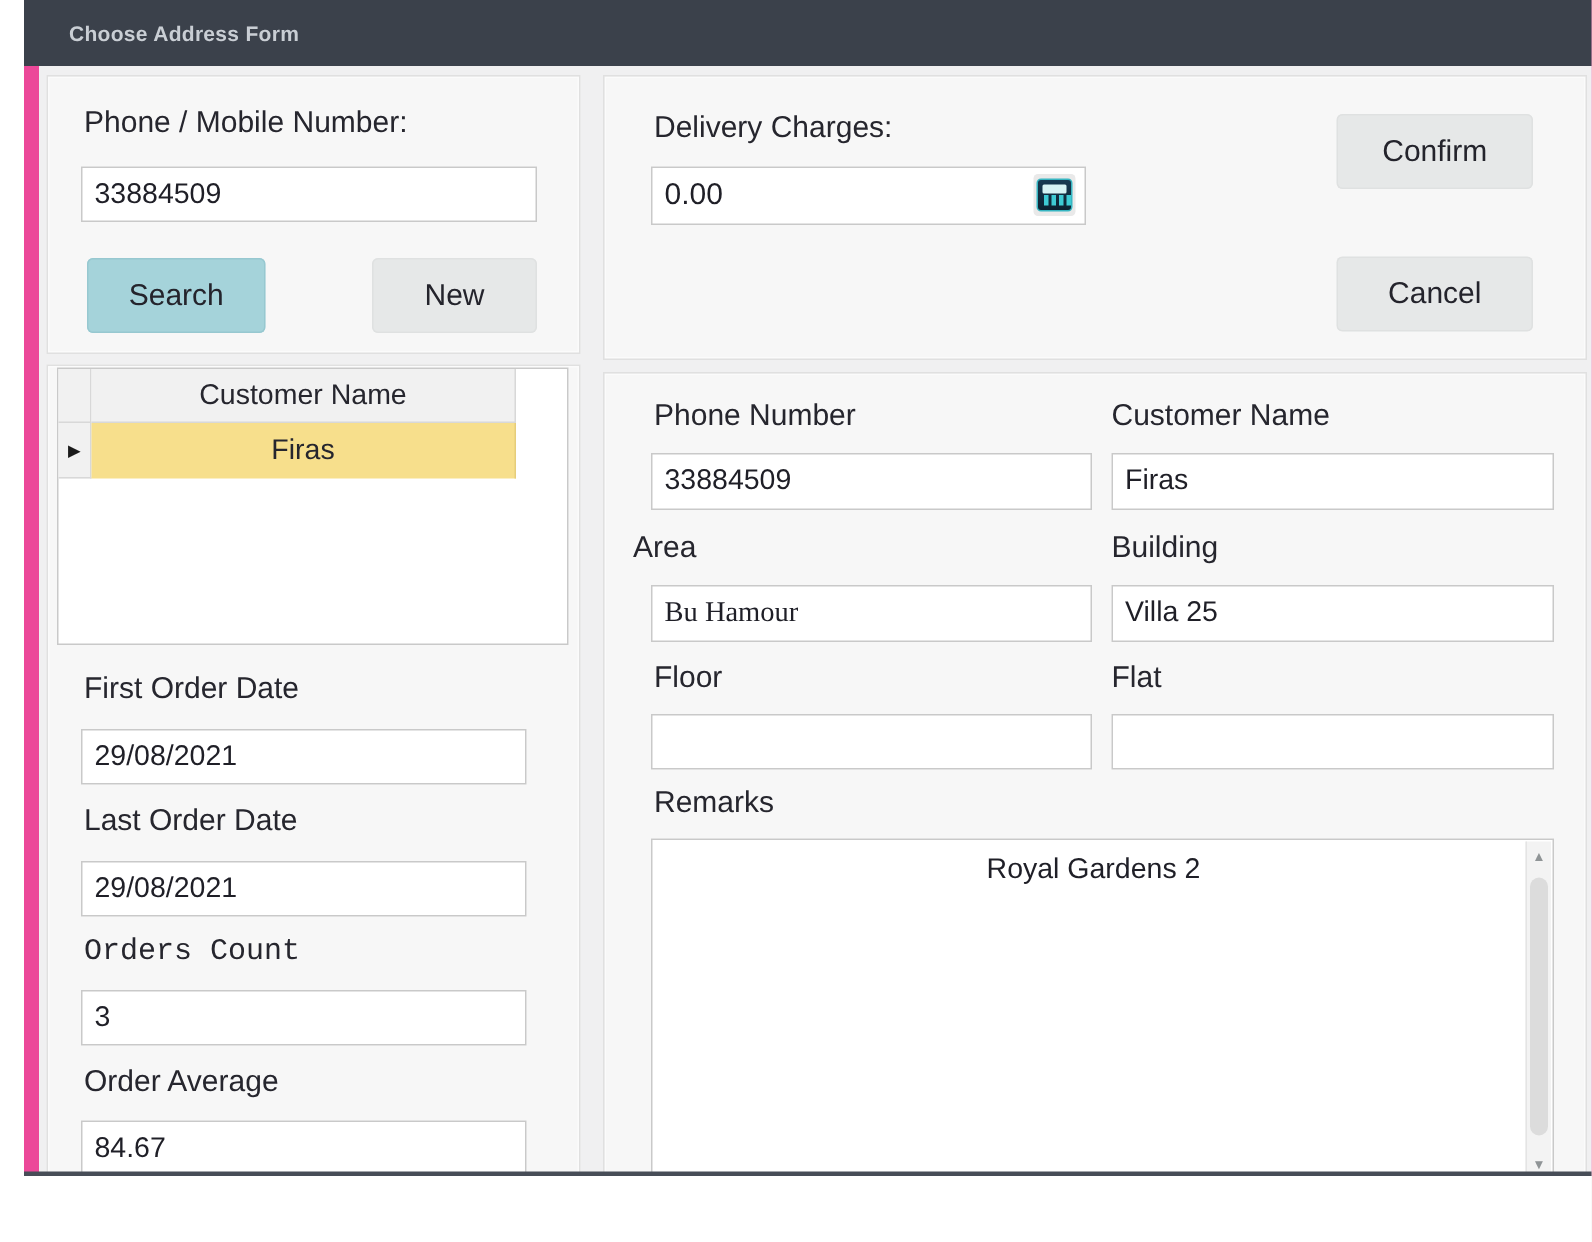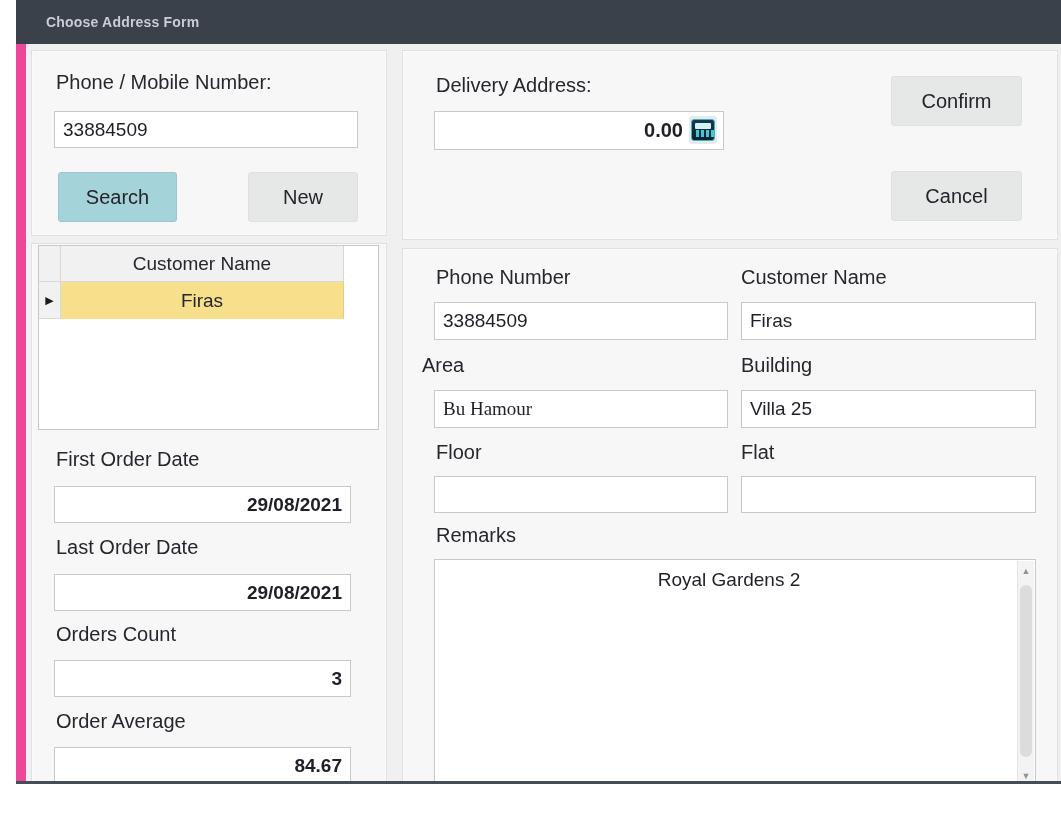--- a/index.html
+++ b/index.html
@@ -26,21 +26,21 @@
     position:absolute; background:#f7f7f7;
     border:1px solid #e0e0e0; box-shadow:inset 0 0 0 1px #fbfbfb;
   }
   .lbl { position:absolute; color:#26262e; font-size:20px; white-space:nowrap; }
 
   .field {
     position:absolute; background:#ffffff; border:1px solid #c9c9c9;
     font-family:"Liberation Sans", sans-serif;
     font-size:19px; color:#1f1f27; padding:0 8px; outline:none;
   }
-  .field.center { text-align:right;font-weight:bold; }
+  .field.center { text-align:left; }
 
   .btn {
     position:absolute; border:none; border-radius:4px;
     background:#e6e8e8; color:#24242c; font-size:20px;
     font-family:"Liberation Sans", sans-serif; cursor:default;
     box-shadow:0 0 0 1px #dfe1e1 inset;
   }
   .btn.teal { background:#a5d3da; box-shadow:0 0 0 1px #97c8d0 inset; }
 
   
@@ -148,27 +148,27 @@
         <div class="row-cell">Firas</div>
       </div>
     </div>
 
     <span class="lbl" style="left:30px; top:404px;">First Order Date</span>
     <input class="field center" style="left: 28px; top: 442px; width: 297px; height: 37px;" value="29/08/2021">
 
     <span class="lbl" style="left:30px; top:492px;">Last Order Date</span>
     <input class="field center" style="left: 28px; top: 530px; width: 297px; height: 37px;" value="29/08/2021">
 
-    <span class="lbl" style="left:30px; top:579px;">Orders Count</span>
+    <span class="lbl" style="left:30px; top:579px;font-family:Liberation Mono, monospace;">Orders Count</span>
     <input class="field center" style="left: 28px; top: 616px; width: 297px; height: 37px;" value="3">
 
     <span class="lbl" style="left:30px; top:666px;">Order Average</span>
     <input class="field center" style="left: 28px; top: 703px; width: 297px; height: 37px;" value="84.67">
 
-    <span class="lbl" style="left:410px; top:30px;">Delivery Address:</span>
+    <span class="lbl" style="left:410px; top:30px;">Delivery Charges:</span>
     <div style="position:absolute; left:408px; top:67px; width:290px; height:39px;">
       <input class="field center" style="left: 0px; top: 0px; width: 290px; height: 39px; font-size: 20px; padding-right: 40px;" value="0.00">
       <button class="calc-btn">
         <span class="calc">
           <span class="screen"></span>
           <span class="keys">
               <i></i>
               <i></i>
               <i></i>
               <i></i>

